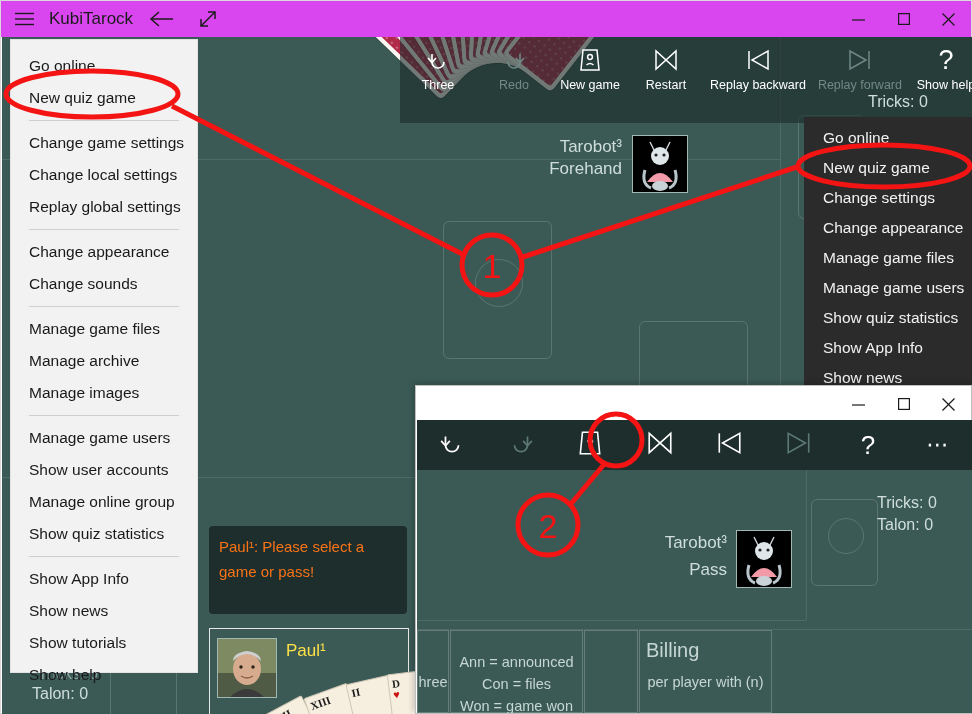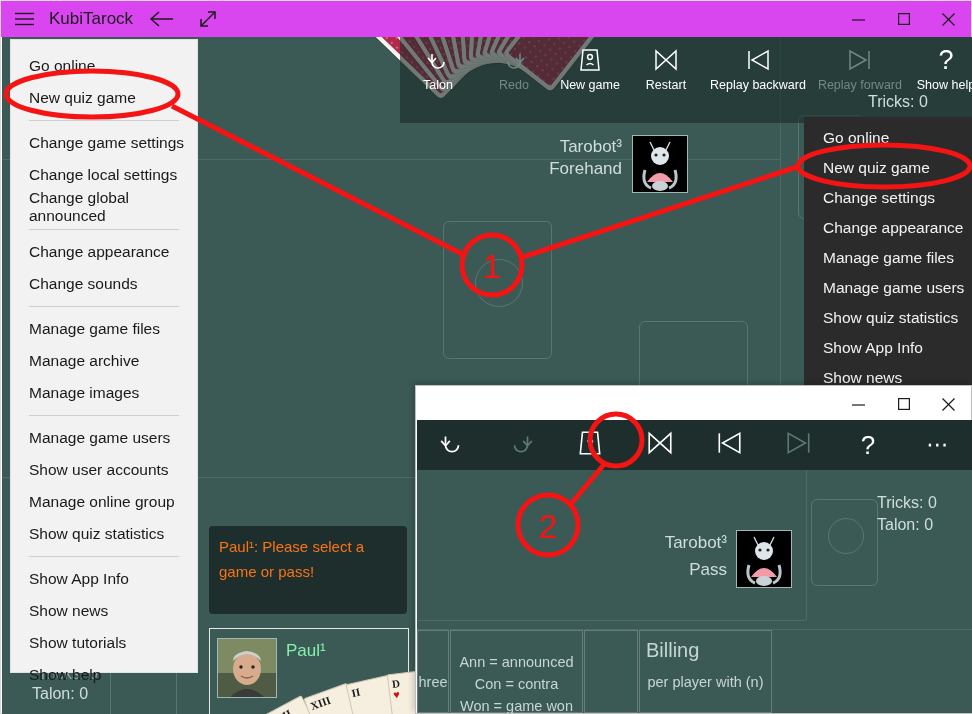--- a/index.html
+++ b/index.html
@@ -212,21 +212,21 @@
 
       <div class="toolbar1">
         <div class="tbar-items">
           <div class="tbi">
             <span class="ic">
               <svg width="24" height="24" viewBox="0 0 24 24" fill="none" stroke="#fff" stroke-width="1.6">
                 <path d="M6 6 L6 14 A6 6 0 0 0 18 14"></path>
                   <polyline points="2,10 6,14.5 10,10"></polyline>
                 </svg>
             </span>
-            <span class="lb">Talon</span>
+            <span class="lb">Three</span>
           </div>
           <div class="tbi dim">
             <span class="ic">
               <svg width="24" height="24" viewBox="0 0 24 24" fill="none" stroke="#6f8a86" stroke-width="1.6">
                 <path d="M18 6 L18 14 A6 6 0 0 1 6 14"></path>
                   <polyline points="14,10 18,14.5 22,10"></polyline>
                 </svg>
             </span>
             <span class="lb">Redo</span>
           </div>
@@ -310,21 +310,21 @@
             <rect width="58" height="58" fill="#7d8a62"></rect>
             <rect y="34" width="58" height="24" fill="#4f5b44"></rect>
             <ellipse cx="29" cy="30" rx="14" ry="16" fill="#d6ab8e"></ellipse>
             <path d="M15 22 Q29 8 43 22 Q43 14 29 12 Q15 14 15 22" fill="#cfcfcf"></path>
             <circle cx="23" cy="28" r="1.7" fill="#2a2118"></circle>
               <circle cx="35" cy="28" r="1.7" fill="#2a2118"></circle>
             <path d="M23 37 Q29 41 35 37" stroke="#8a5f49" stroke-width="1.4" fill="none"></path>
             <path d="M12 58 Q29 42 46 58 Z" fill="#3b3b3b"></path>
           </svg>
         </div>
-        <div style="position:absolute;left:76px;top:12px;color:#86efac;font-size:17px;">Paul¹</div>
+        <div style="position:absolute;left:76px;top:12px;color:#fde047;font-size:17px;">Paul¹</div>
       </div>
 
       <div class="handcards">
         <div class="hc" style="left:0px;top:30px;transform:rotate(-28deg)">
             <span class="t">XXII</span>
           </div>
         <div class="hc" style="left:32px;top:20px;transform:rotate(-20deg)">
             <span class="t">XIII</span>
           </div>
         <div class="hc" style="left:64px;top:12px;transform:rotate(-13deg)">
@@ -341,21 +341,21 @@
       </div>
 
     </div>
 
     <div class="menu-left">
       <div class="mi">Go online</div>
       <div class="mi">New quiz game</div>
       <div class="msep"></div>
       <div class="mi">Change game settings</div>
       <div class="mi">Change local settings</div>
-      <div class="mi">Change global announced</div>
+      <div class="mi">Replay global settings</div>
       <div class="msep"></div>
       <div class="mi">Change appearance</div>
       <div class="mi">Change sounds</div>
       <div class="msep"></div>
       <div class="mi">Manage game files</div>
       <div class="mi">Manage archive</div>
       <div class="mi">Manage images</div>
       <div class="msep"></div>
       <div class="mi">Manage game users</div>
       <div class="mi">Show user accounts</div>
@@ -490,21 +490,21 @@
           <path d="M42 34 Q46 48 36 52" stroke="#b8c6cc" stroke-width="3" fill="none"></path>
           <ellipse cx="27" cy="50" rx="8" ry="5" fill="#c9d2d6"></ellipse>
         </svg>
       </div>
 
       <div class="lgbox" style="left:0px;top:210px;width:32px;height:83px;">
         <div class="l" style="margin-top:40px;">hree</div>
       </div>
       <div class="lgbox" style="left:33px;top:210px;width:133px;height:83px;padding-top:20px;">
         <div class="l">Ann = announced</div>
-        <div class="l">Con = contra</div>
+        <div class="l">Con = files</div>
         <div class="l">Won = game won</div>
       </div>
       <div class="lgbox" style="left:167px;top:210px;width:54px;height:83px;"></div>
       <div class="lgbox" style="left:222px;top:210px;width:133px;height:83px;padding:8px 6px;">
         <div style="font-size:20px;color:#c6d6d3;">Billing</div>
         <div style="font-size:14.5px;color:#c6d6d3;margin-top:12px;text-align:center;">per player with (n)</div>
       </div>
     </div>
   </div>
 

